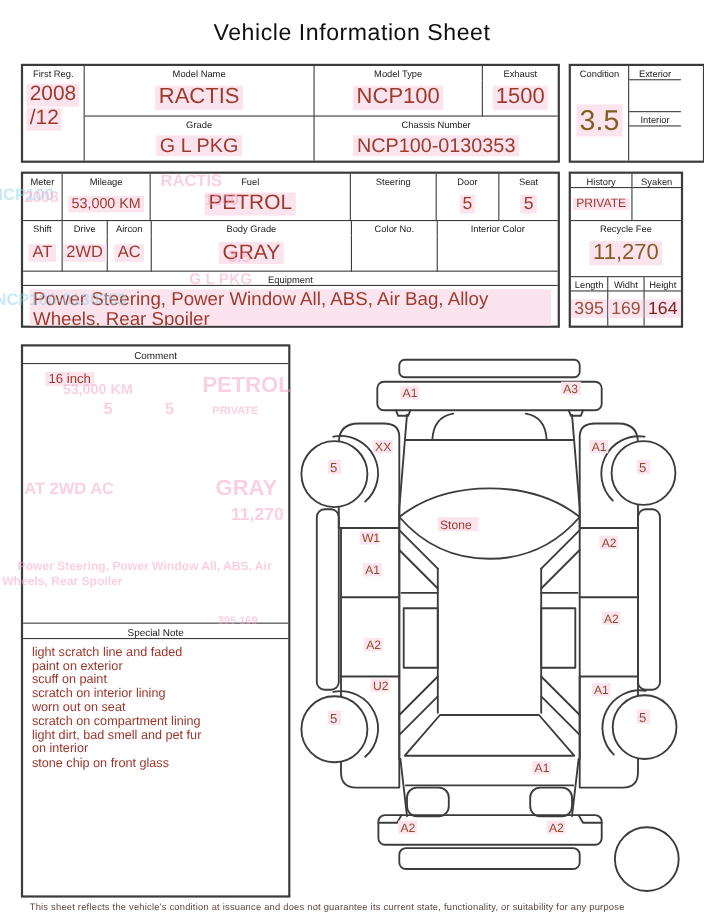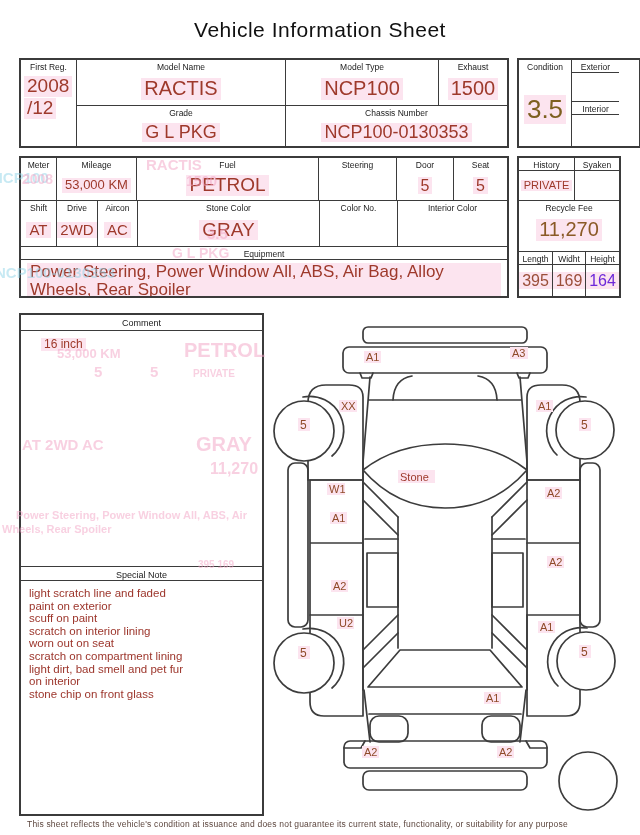--- a/index.html
+++ b/index.html
@@ -102,21 +102,21 @@
           <span class="hl maroon">5</span>
         </div>
       <div class="cell bb vc" style="font-size:16px;">
           <span class="hl maroon">5</span>
         </div>
     </div>
     <div class="grid" style="grid-template-columns:36px 41px 40px 182px 78px 109px;height:13px;">
       <div class="cell br hdr">Shift</div>
       <div class="cell br hdr">Drive</div>
       <div class="cell br hdr">Aircon</div>
-      <div class="cell br hdr">Stone Color</div>
+      <div class="cell br hdr">Body Grade</div>
       <div class="cell br hdr">Color No.</div>
       <div class="cell hdr">Interior Color</div>
     </div>
     <div class="grid" style="grid-template-columns:36px 41px 40px 182px 78px 109px;height:33px;">
       <div class="cell br bb vc" style="font-size:15px;">
           <span class="hl maroon">AT</span>
         </div>
       <div class="cell br bb vc" style="font-size:15px;">
           <span class="hl maroon">2WD</span>
         </div>
@@ -157,21 +157,21 @@
       <div class="cell bb hdr">Height</div>
     </div>
     <div class="grid" style="grid-template-columns:34px 33px 33px;height:31px;">
       <div class="cell br vc" style="font-size:16px;">
           <span class="hl" style="color:#9b4f3a;">395</span>
         </div>
       <div class="cell br vc" style="font-size:16px;">
           <span class="hl" style="color:#9b4f3a;">169</span>
         </div>
       <div class="cell vc" style="font-size:16px;">
-          <span class="hl" style="color:#6d28d9;">164</span>
+          <span class="hl" style="color:#7f1d1d;">164</span>
         </div>
     </div>
   </div>
 
   <div class="box z2" style="left:19px;top:313px;width:245px;height:503px;">
     <div class="cell bb hdr" style="height:16px;font-size:9px;padding-top:3px;">Comment</div>
     <div class="cell" style="height:235px;padding:6px 20px;font-size:12px;">
       <span class="hl maroon">16 inch</span></div>
     <div class="cell bt bb hdr" style="height:15px;font-size:9px;padding-top:3px;">Special Note</div>
     <div class="cell" style="padding:6px 8px;">

